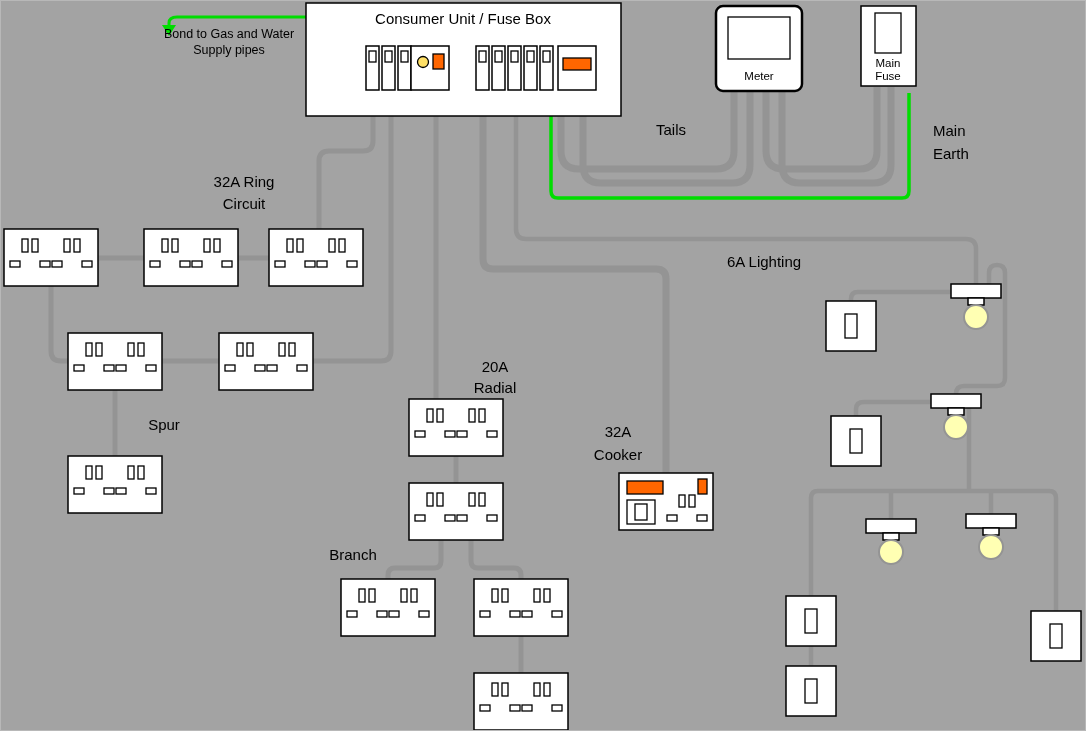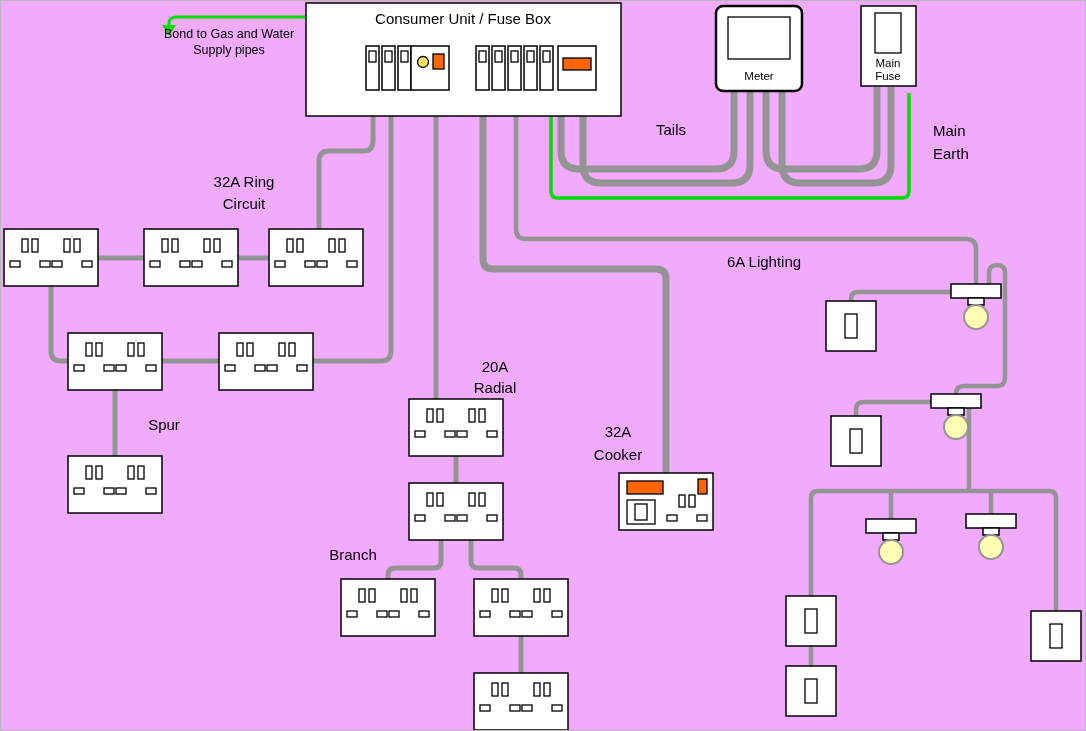--- a/index.html
+++ b/index.html
@@ -1,17 +1,17 @@
 <!DOCTYPE html>
 <html><head>
 <meta charset="utf-8">
 <style>
   html,body{margin:0;padding:0;background:#fff;}
   .frame{
-    width:1086px;height:731px;position:relative;background:#f0abfc;
+    width:1086px;height:731px;position:relative;background:#a3a3a3;
     border:1px solid #b8b8b8;box-sizing:border-box;overflow:hidden;
     font-family:"Liberation Sans",sans-serif;
   }
   svg{display:block}
   .outline{fill:#ffffff;stroke:#000000;stroke-width:1.5}
   .thin-outline{fill:#ffffff;stroke:#000000;stroke-width:1.3}
   .slot{fill:#ffffff;stroke:#000000;stroke-width:1.3}
   .wire{fill:none;stroke-width:5;stroke:#949494}
   .wire-thick{fill:none;stroke-width:7;stroke:#949494}
   .wire-thin{fill:none;stroke-width:4.5;stroke:#949494}

